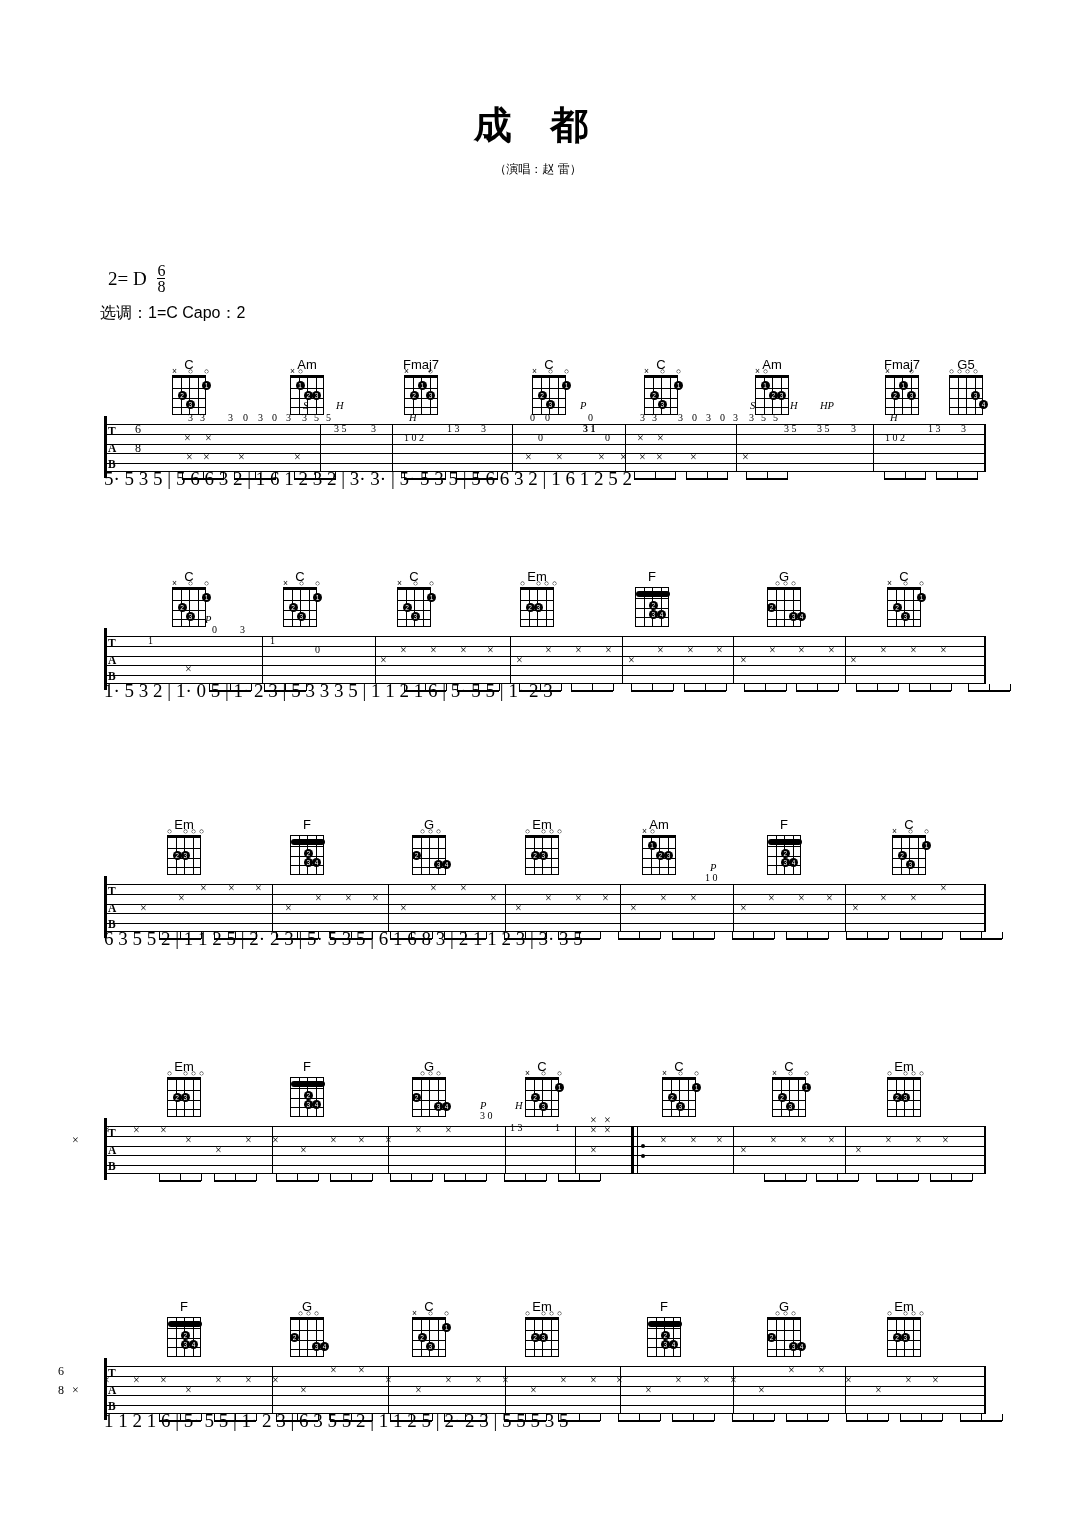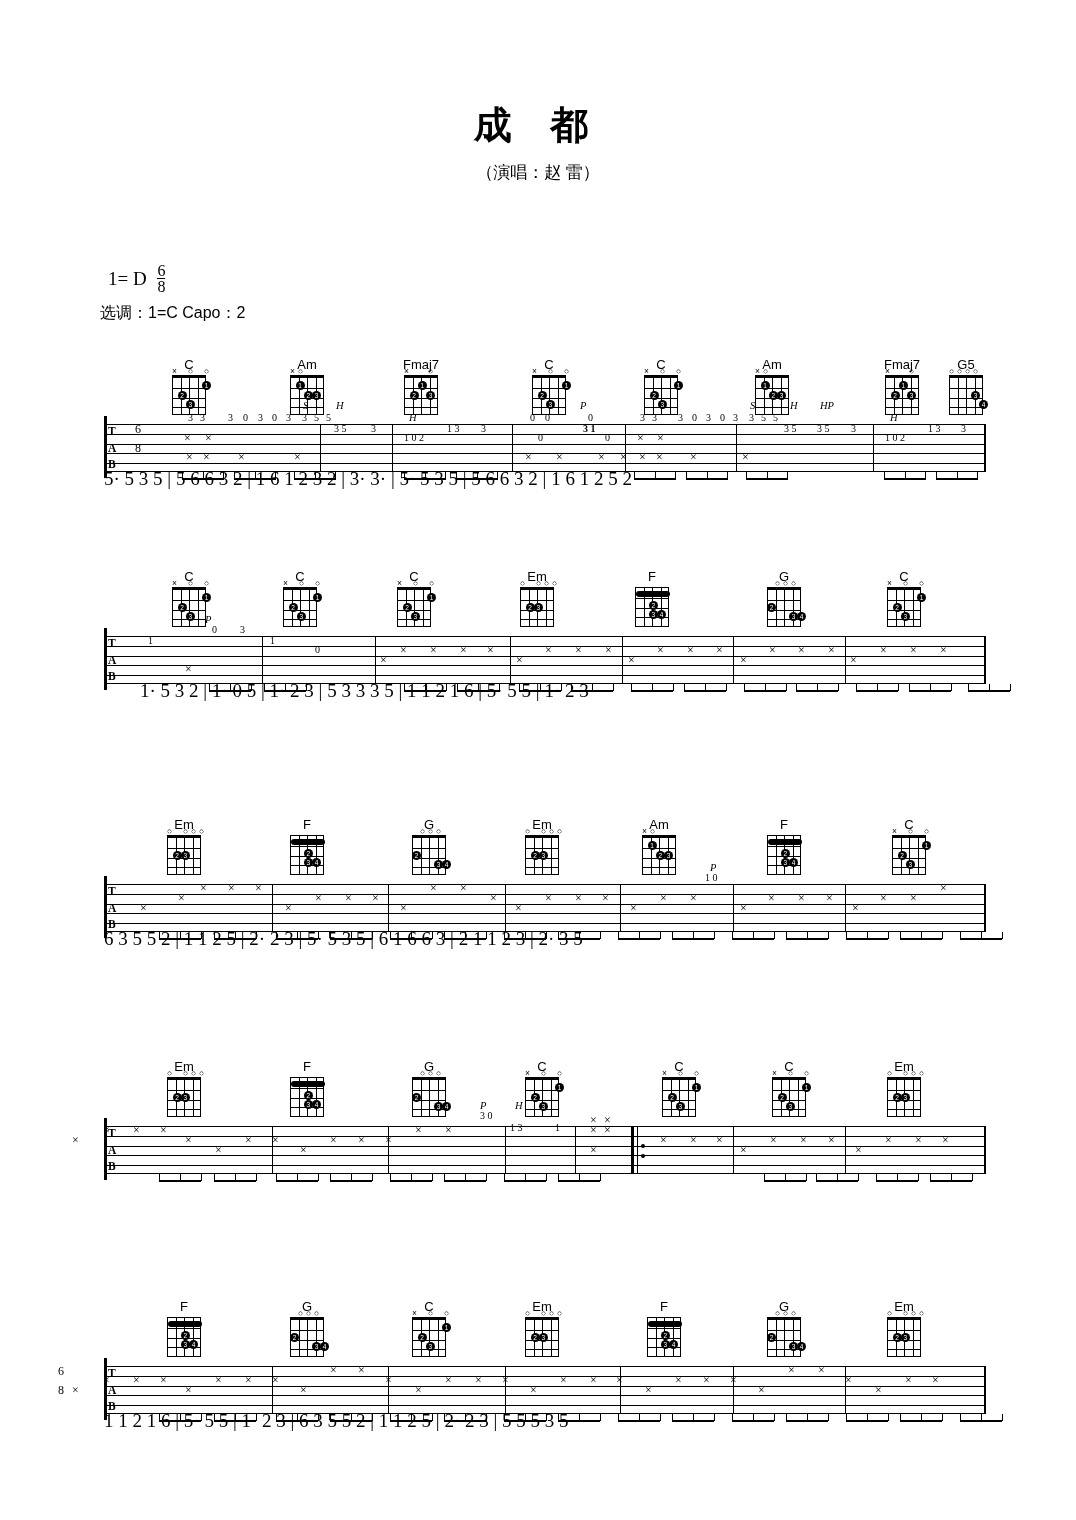--- a/index.html
+++ b/index.html
@@ -18,21 +18,21 @@
   .title {
     text-align:center;
     font-size:38px;
     font-weight:bold;
     letter-spacing:14px;
     margin-top:100px;
     font-family:"Liberation Sans", sans-serif;
   }
   .subtitle {
     text-align:center;
-    font-size:17px;
+    font-size:12px;
     margin-top:10px;
     font-family:"Liberation Sans", sans-serif;
   }
   .keyblock {
     position:absolute;
     left:108px; top:165px;
     font-size:19px;
   }
   .keyblock .meter {
     display:inline-block;
@@ -155,21 +155,21 @@
 </style>
 </head>
 <body>
 
 <div class="sheet">
 
   <div class="title">成  都</div>
   <div class="subtitle">（演唱：赵  雷）</div>
 
   <div class="keyblock">
-    <span>1= D</span>
+    <span>2= D</span>
     <span class="meter">
       <span class="num">6</span>
       <span class="den">8</span>
     </span>
   </div>
   <div class="capo">选调：1=C   Capo：2</div>
 
   <div class="system" style="top:258px;">
     <div class="chords">
 
@@ -596,21 +596,21 @@
         <span class="stem" style="left:805px; top:0; height:7px;"></span>
         <span class="stem" style="left:826px; top:0; height:7px;"></span>
         <span class="stem" style="left:847px; top:0; height:7px;"></span>
         <span class="beam" style="left:864px; top:6px; width:42px;"></span>
         <span class="stem" style="left:864px; top:0; height:7px;"></span>
         <span class="stem" style="left:885px; top:0; height:7px;"></span>
         <span class="stem" style="left:906px; top:0; height:7px;"></span>
       </div>
     </div>
 
-    <div class="numline" style="top:110px;margin-left:36px;">
+    <div class="numline" style="top:110px;">
       <span class="n">1·  5 3 2 | 1·  0 5 | 1·   2  3 | 5 3 3 3   5 | 1   1 2 1 6 | 5·   5  5 | 1·   2  3</span>
     </div>
   </div>
 
   <div class="system" style="top:718px;">
     <div class="chords">
       <div class="chord" style="left:160px;">
         <div class="cname">Em</div>
         <div class="grid nut">
           <div class="marks">
@@ -799,21 +799,21 @@
         <span class="stem" style="left:817px; top:0; height:7px;"></span>
         <span class="stem" style="left:838px; top:0; height:7px;"></span>
         <span class="beam" style="left:856px; top:6px; width:42px;"></span>
         <span class="stem" style="left:856px; top:0; height:7px;"></span>
         <span class="stem" style="left:877px; top:0; height:7px;"></span>
         <span class="stem" style="left:898px; top:0; height:7px;"></span>
       </div>
     </div>
 
     <div class="numline" style="top:110px;">
-      <span class="n">6 3 5 5   2 | 1   1 2   5 | 2·   2  3 | 5·   5 3 5 | 6 1 6 6   3 | 2 1 1 2   3 | 2·   3   5</span>
+      <span class="n">6 3 5 5   2 | 1   1 2   5 | 2·   2  3 | 5·   5 3 5 | 6 1 6 8   3 | 2 1 1 2   3 | 3·   3   5</span>
     </div>
   </div>
 
   <div class="system" style="top:960px;">
     <div class="chords">
       <div class="chord" style="left:160px;">
         <div class="cname">Em</div>
         <div class="grid nut">
           <div class="marks">
               <span style="left:-1px;">○</span>

